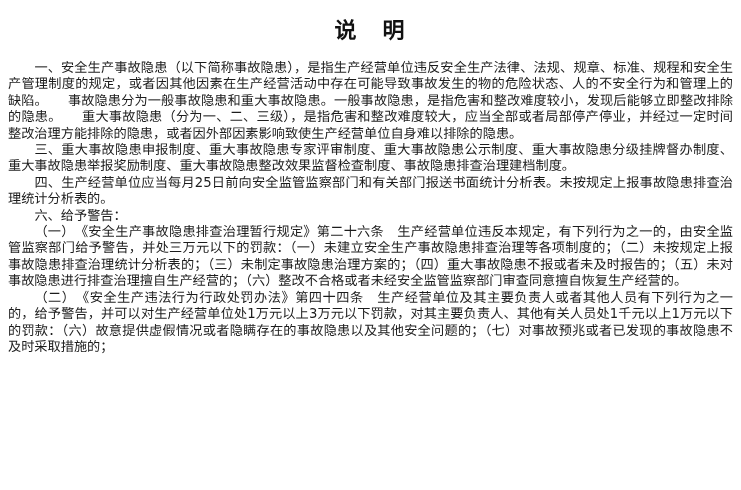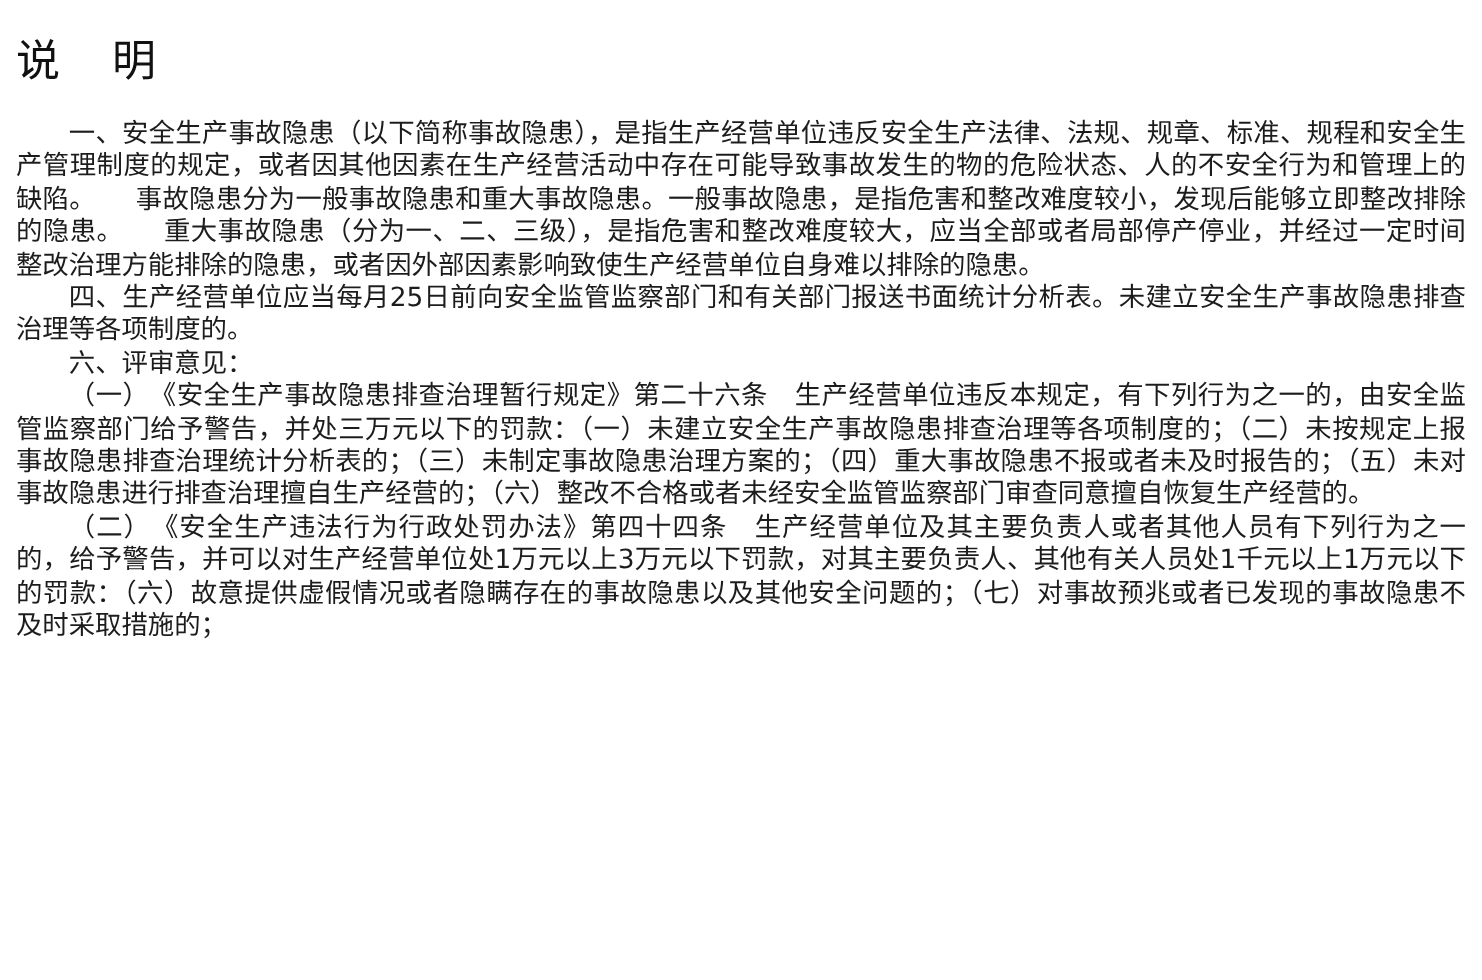--- a/index.html
+++ b/index.html
@@ -12,23 +12,23 @@
     width: 741px;
     height: 490px;
     background: #ffffff;
     color: #1c1c1c;
     font-family: "DejaVu Sans", "Liberation Sans", sans-serif;
     box-sizing: border-box;
     padding: 10px 8px 0 8px;
     overflow: hidden;
   }
   .doc-title {
-    text-align: left;
+    text-align: center;
     font-size: 22px;
-    font-weight: 400;
+    font-weight: 700;
     letter-spacing: 2px;
     margin: 2px 0 16px 0;
     color: #111111;
   }
   .doc-body {
     font-size: 13.2px;
     line-height: 16.4px;
     text-align: justify;
     text-justify: inter-character;
   }
@@ -39,18 +39,19 @@
   }
 </style>
 </head>
 <body>
 
 <div class="page">
   <h1 class="doc-title">说　明</h1>
 
   <div class="doc-body">
     <p>一、安全生产事故隐患（以下简称事故隐患），是指生产经营单位违反安全生产法律、法规、规章、标准、规程和安全生产管理制度的规定，或者因其他因素在生产经营活动中存在可能导致事故发生的物的危险状态、人的不安全行为和管理上的缺陷。　　事故隐患分为一般事故隐患和重大事故隐患。一般事故隐患，是指危害和整改难度较小，发现后能够立即整改排除的隐患。　　重大事故隐患（分为一、二、三级），是指危害和整改难度较大，应当全部或者局部停产停业，并经过一定时间整改治理方能排除的隐患，或者因外部因素影响致使生产经营单位自身难以排除的隐患。</p>
-    <p>四、生产经营单位应当每月25日前向安全监管监察部门和有关部门报送书面统计分析表。未建立安全生产事故隐患排查治理等各项制度的。</p>
-    <p>六、评审意见：</p>
+    <p>三、重大事故隐患申报制度、重大事故隐患专家评审制度、重大事故隐患公示制度、重大事故隐患分级挂牌督办制度、重大事故隐患举报奖励制度、重大事故隐患整改效果监督检查制度、事故隐患排查治理建档制度。</p>
+    <p>四、生产经营单位应当每月25日前向安全监管监察部门和有关部门报送书面统计分析表。未按规定上报事故隐患排查治理统计分析表的。</p>
+    <p>六、给予警告：</p>
     <p>（一）　《安全生产事故隐患排查治理暂行规定》第二十六条　生产经营单位违反本规定，有下列行为之一的，由安全监管监察部门给予警告，并处三万元以下的罚款：（一）未建立安全生产事故隐患排查治理等各项制度的；（二）未按规定上报事故隐患排查治理统计分析表的；（三）未制定事故隐患治理方案的；（四）重大事故隐患不报或者未及时报告的；（五）未对事故隐患进行排查治理擅自生产经营的；（六）整改不合格或者未经安全监管监察部门审查同意擅自恢复生产经营的。</p>
     <p>（二）　《安全生产违法行为行政处罚办法》第四十四条　生产经营单位及其主要负责人或者其他人员有下列行为之一的，给予警告，并可以对生产经营单位处1万元以上3万元以下罚款，对其主要负责人、其他有关人员处1千元以上1万元以下的罚款：（六）故意提供虚假情况或者隐瞒存在的事故隐患以及其他安全问题的；（七）对事故预兆或者已发现的事故隐患不及时采取措施的；</p>
   </div>
 </div>
 
 </body></html>

